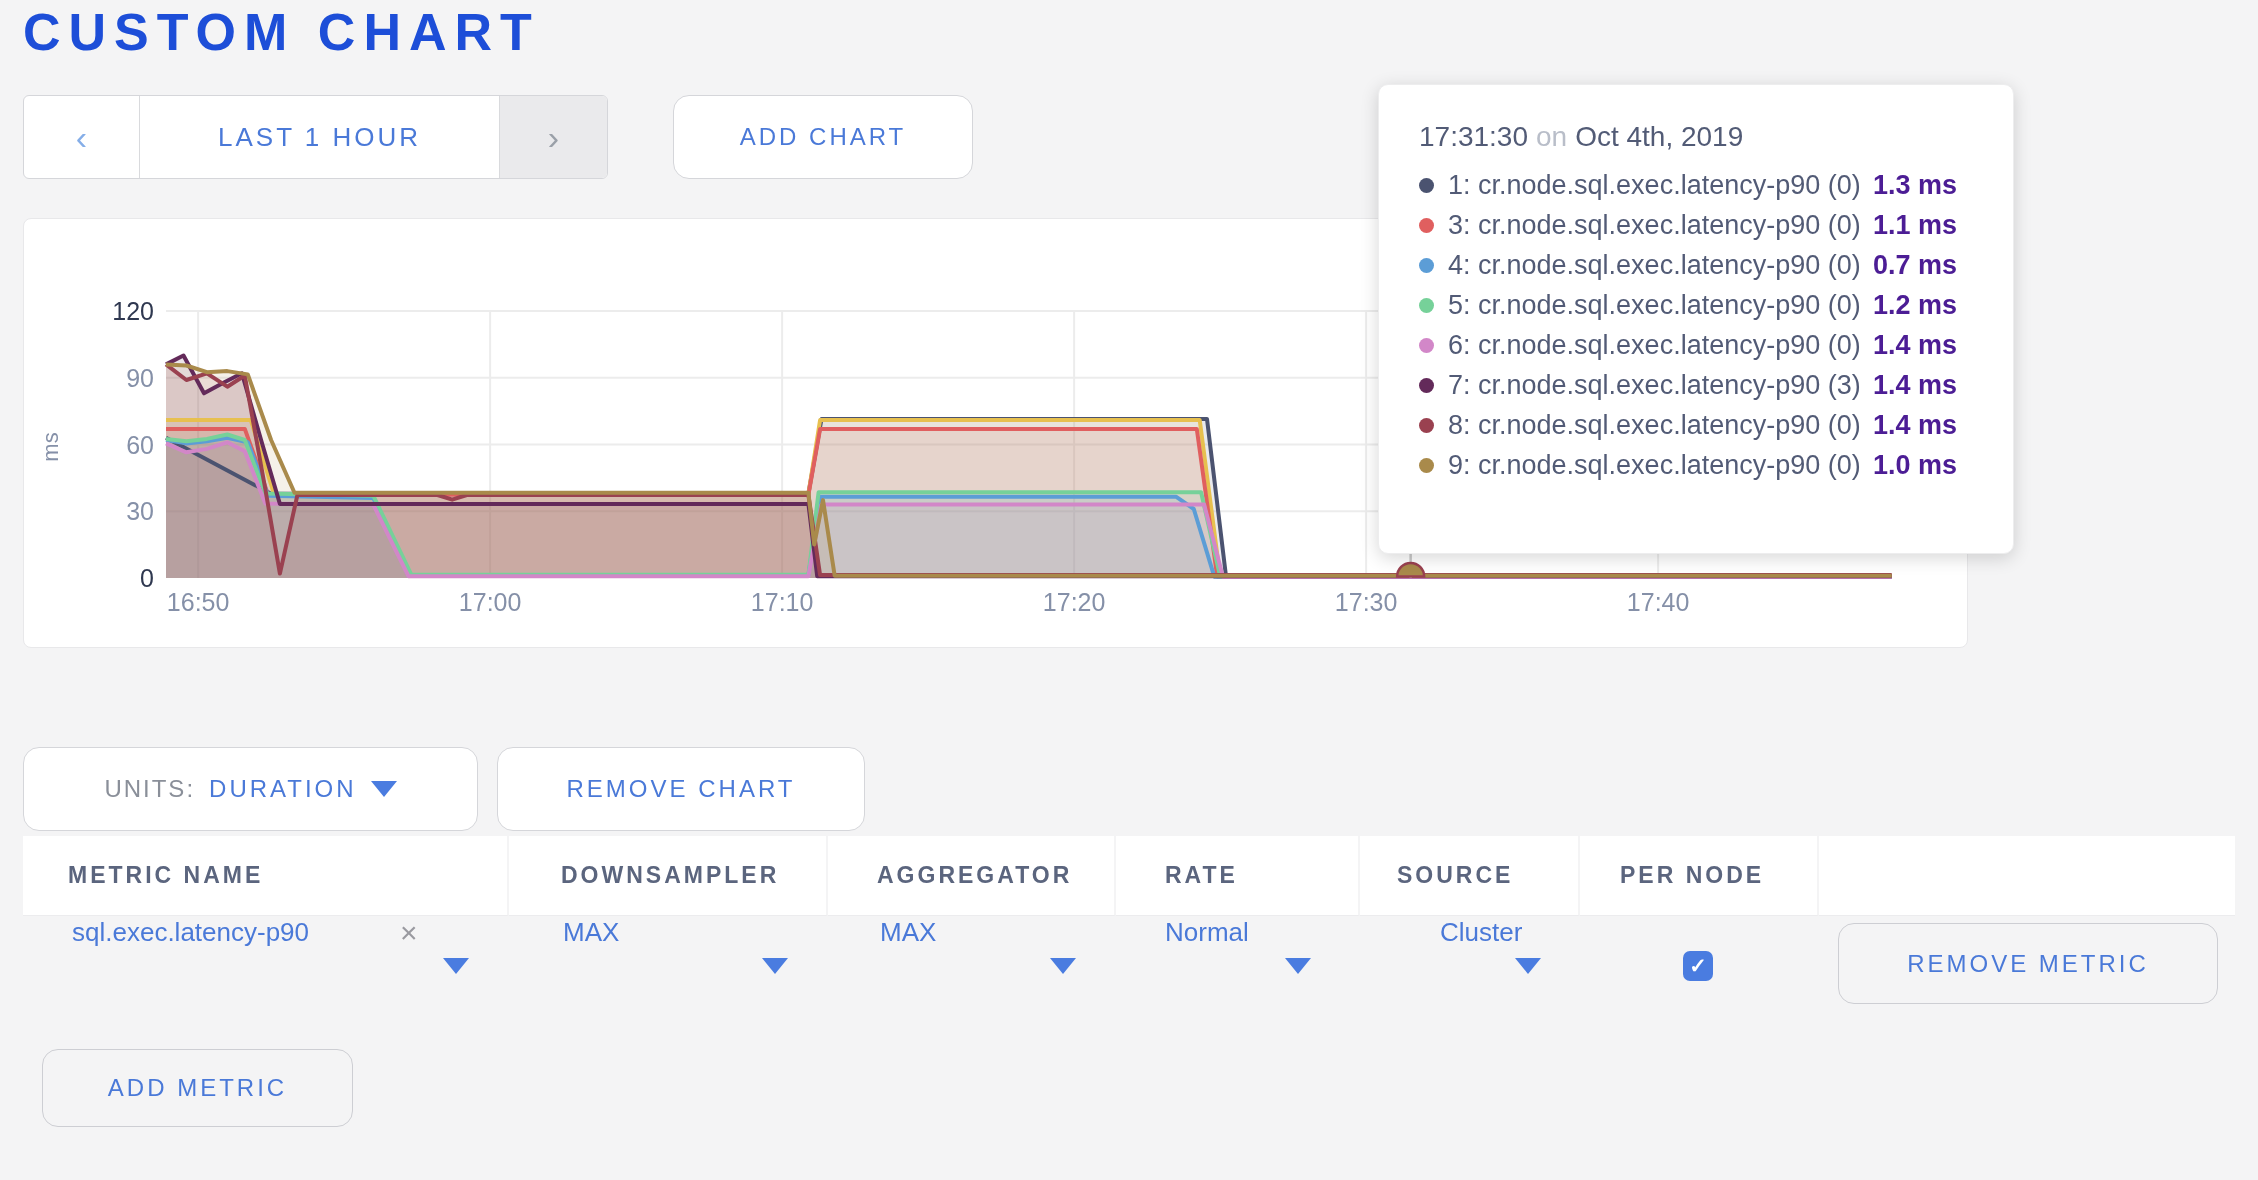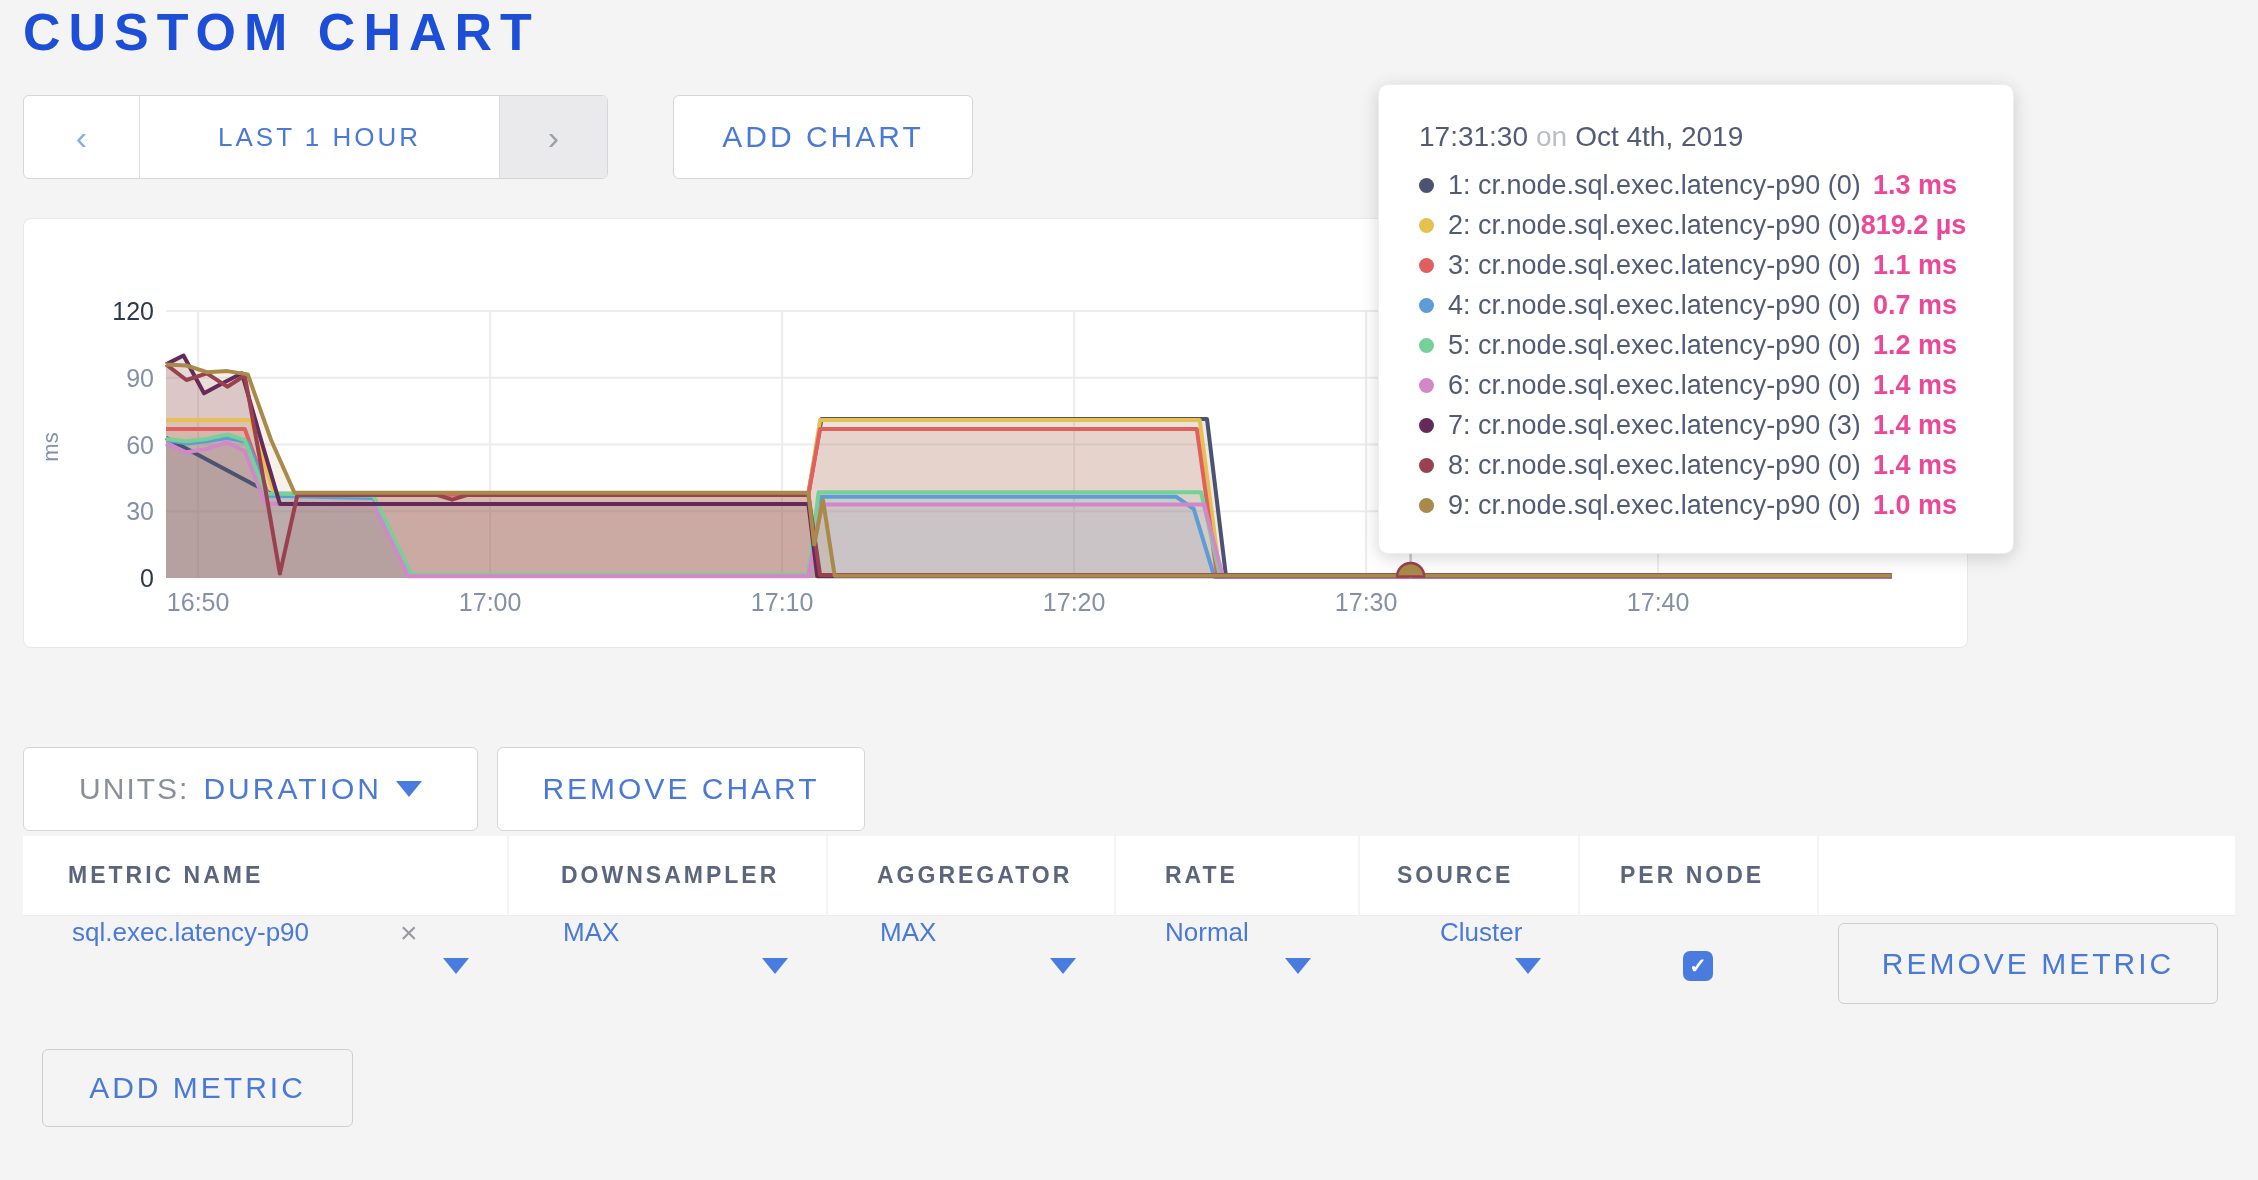--- a/index.html
+++ b/index.html
@@ -4,22 +4,22 @@
 <style>
   * { margin:0; padding:0; box-sizing:border-box; }
   html,body { width:2258px; height:1180px; }
   body { font-family:"Liberation Sans", sans-serif; background:#f4f4f5; position:relative; overflow:hidden; }
   .abs { position:absolute; }
 
   
   #page-title { left:23px; top:2px; font-size:52px; font-weight:700; letter-spacing:8px; color:#1d4ed8; }
 
   
-  .btn { background:#fff; border:1px solid #d5d6da; border-radius:6px; color:#4a79d8;
-         font-size:30px; letter-spacing:3px; display:flex; align-items:center; justify-content:center;
+  .btn { background:#fff; border:1px solid #d5d6da; border-radius:16px; color:#4a79d8;
+         font-size:24px; letter-spacing:3px; display:flex; align-items:center; justify-content:center;
          cursor:pointer; font-family:inherit; }
   #time-group { left:23px; top:95px; width:585px; height:84px; display:flex; background:#fff;
                 border:1px solid #d5d6da; border-radius:6px; overflow:hidden; }
   #time-group .seg { display:flex; align-items:center; justify-content:center; height:100%; }
   #seg-prev { width:116px; border-right:1px solid #d9dadd; color:#85aee8; font-size:34px; cursor:pointer; }
   #seg-range { width:359px; color:#4a79d8; font-size:26px; letter-spacing:3px; cursor:pointer; }
   #seg-next { width:108px; border-left:1px solid #d9dadd; background:#eaeaec; color:#9aa0a8; font-size:34px; cursor:pointer; }
   #add-chart { left:673px; top:95px; width:300px; height:84px; }
 
   
@@ -30,21 +30,21 @@
 
   
   #chart-tooltip { left:1378px; top:84px; width:636px; height:470px; background:#fff; border:1px solid #ededee;
                    border-radius:10px; box-shadow:0 4px 18px rgba(0,0,0,.16); padding:36px 56px 0 40px; z-index:5; }
   .tt-title { font-size:28px; color:#525b76; white-space:nowrap; }
   .tt-title .on-word { color:#b9bec9; padding:0 8px; }
   #tt-items { margin-top:12px; }
   .tt-row { display:flex; align-items:center; height:40px; }
   .tt-dot { width:15px; height:15px; border-radius:50%; flex:0 0 15px; margin-right:14px; }
   .tt-label { font-size:27px; color:#525b76; white-space:nowrap; }
-  .tt-value { font-size:27px; font-weight:700; color:#ec4899; margin-left:auto; white-space:nowrap; }
+  .tt-value { font-size:27px; font-weight:700; color:#4c1d95; margin-left:auto; white-space:nowrap; }
 
   
   #units-btn { left:23px; top:747px; width:455px; height:84px; gap:14px; }
   #units-btn .units-word { color:#8a8f99; letter-spacing:2px; }
   #remove-chart { left:497px; top:747px; width:368px; height:84px; }
 
   
   .th { position:absolute; top:836px; height:80px; background:#fff; border-right:2px solid #f4f4f5;
         border-bottom:1px solid #ececee; display:flex; align-items:center;
         font-size:23px; font-weight:700; letter-spacing:3px; color:#5b657e; }
@@ -128,25 +128,20 @@
   <div class="tt-title">
     <span>17:31:30</span><span class="on-word">on</span><span>Oct 4th, 2019</span>
   </div>
   <div id="tt-items">
       <div class="tt-row">
         <span class="tt-dot" style="background: rgb(75, 83, 112);"></span>
         <span class="tt-label">1: cr.node.sql.exec.latency-p90 (0)</span>
         <span class="tt-value">1.3 ms</span>
       </div>
       <div class="tt-row">
-        <span class="tt-dot" style="background: rgb(231, 192, 79);"></span>
-        <span class="tt-label">2: cr.node.sql.exec.latency-p90 (0)</span>
-        <span class="tt-value">819.2 µs</span>
-      </div>
-      <div class="tt-row">
         <span class="tt-dot" style="background: rgb(224, 95, 95);"></span>
         <span class="tt-label">3: cr.node.sql.exec.latency-p90 (0)</span>
         <span class="tt-value">1.1 ms</span>
       </div>
       <div class="tt-row">
         <span class="tt-dot" style="background: rgb(92, 157, 214);"></span>
         <span class="tt-label">4: cr.node.sql.exec.latency-p90 (0)</span>
         <span class="tt-value">0.7 ms</span>
       </div>
       <div class="tt-row">

